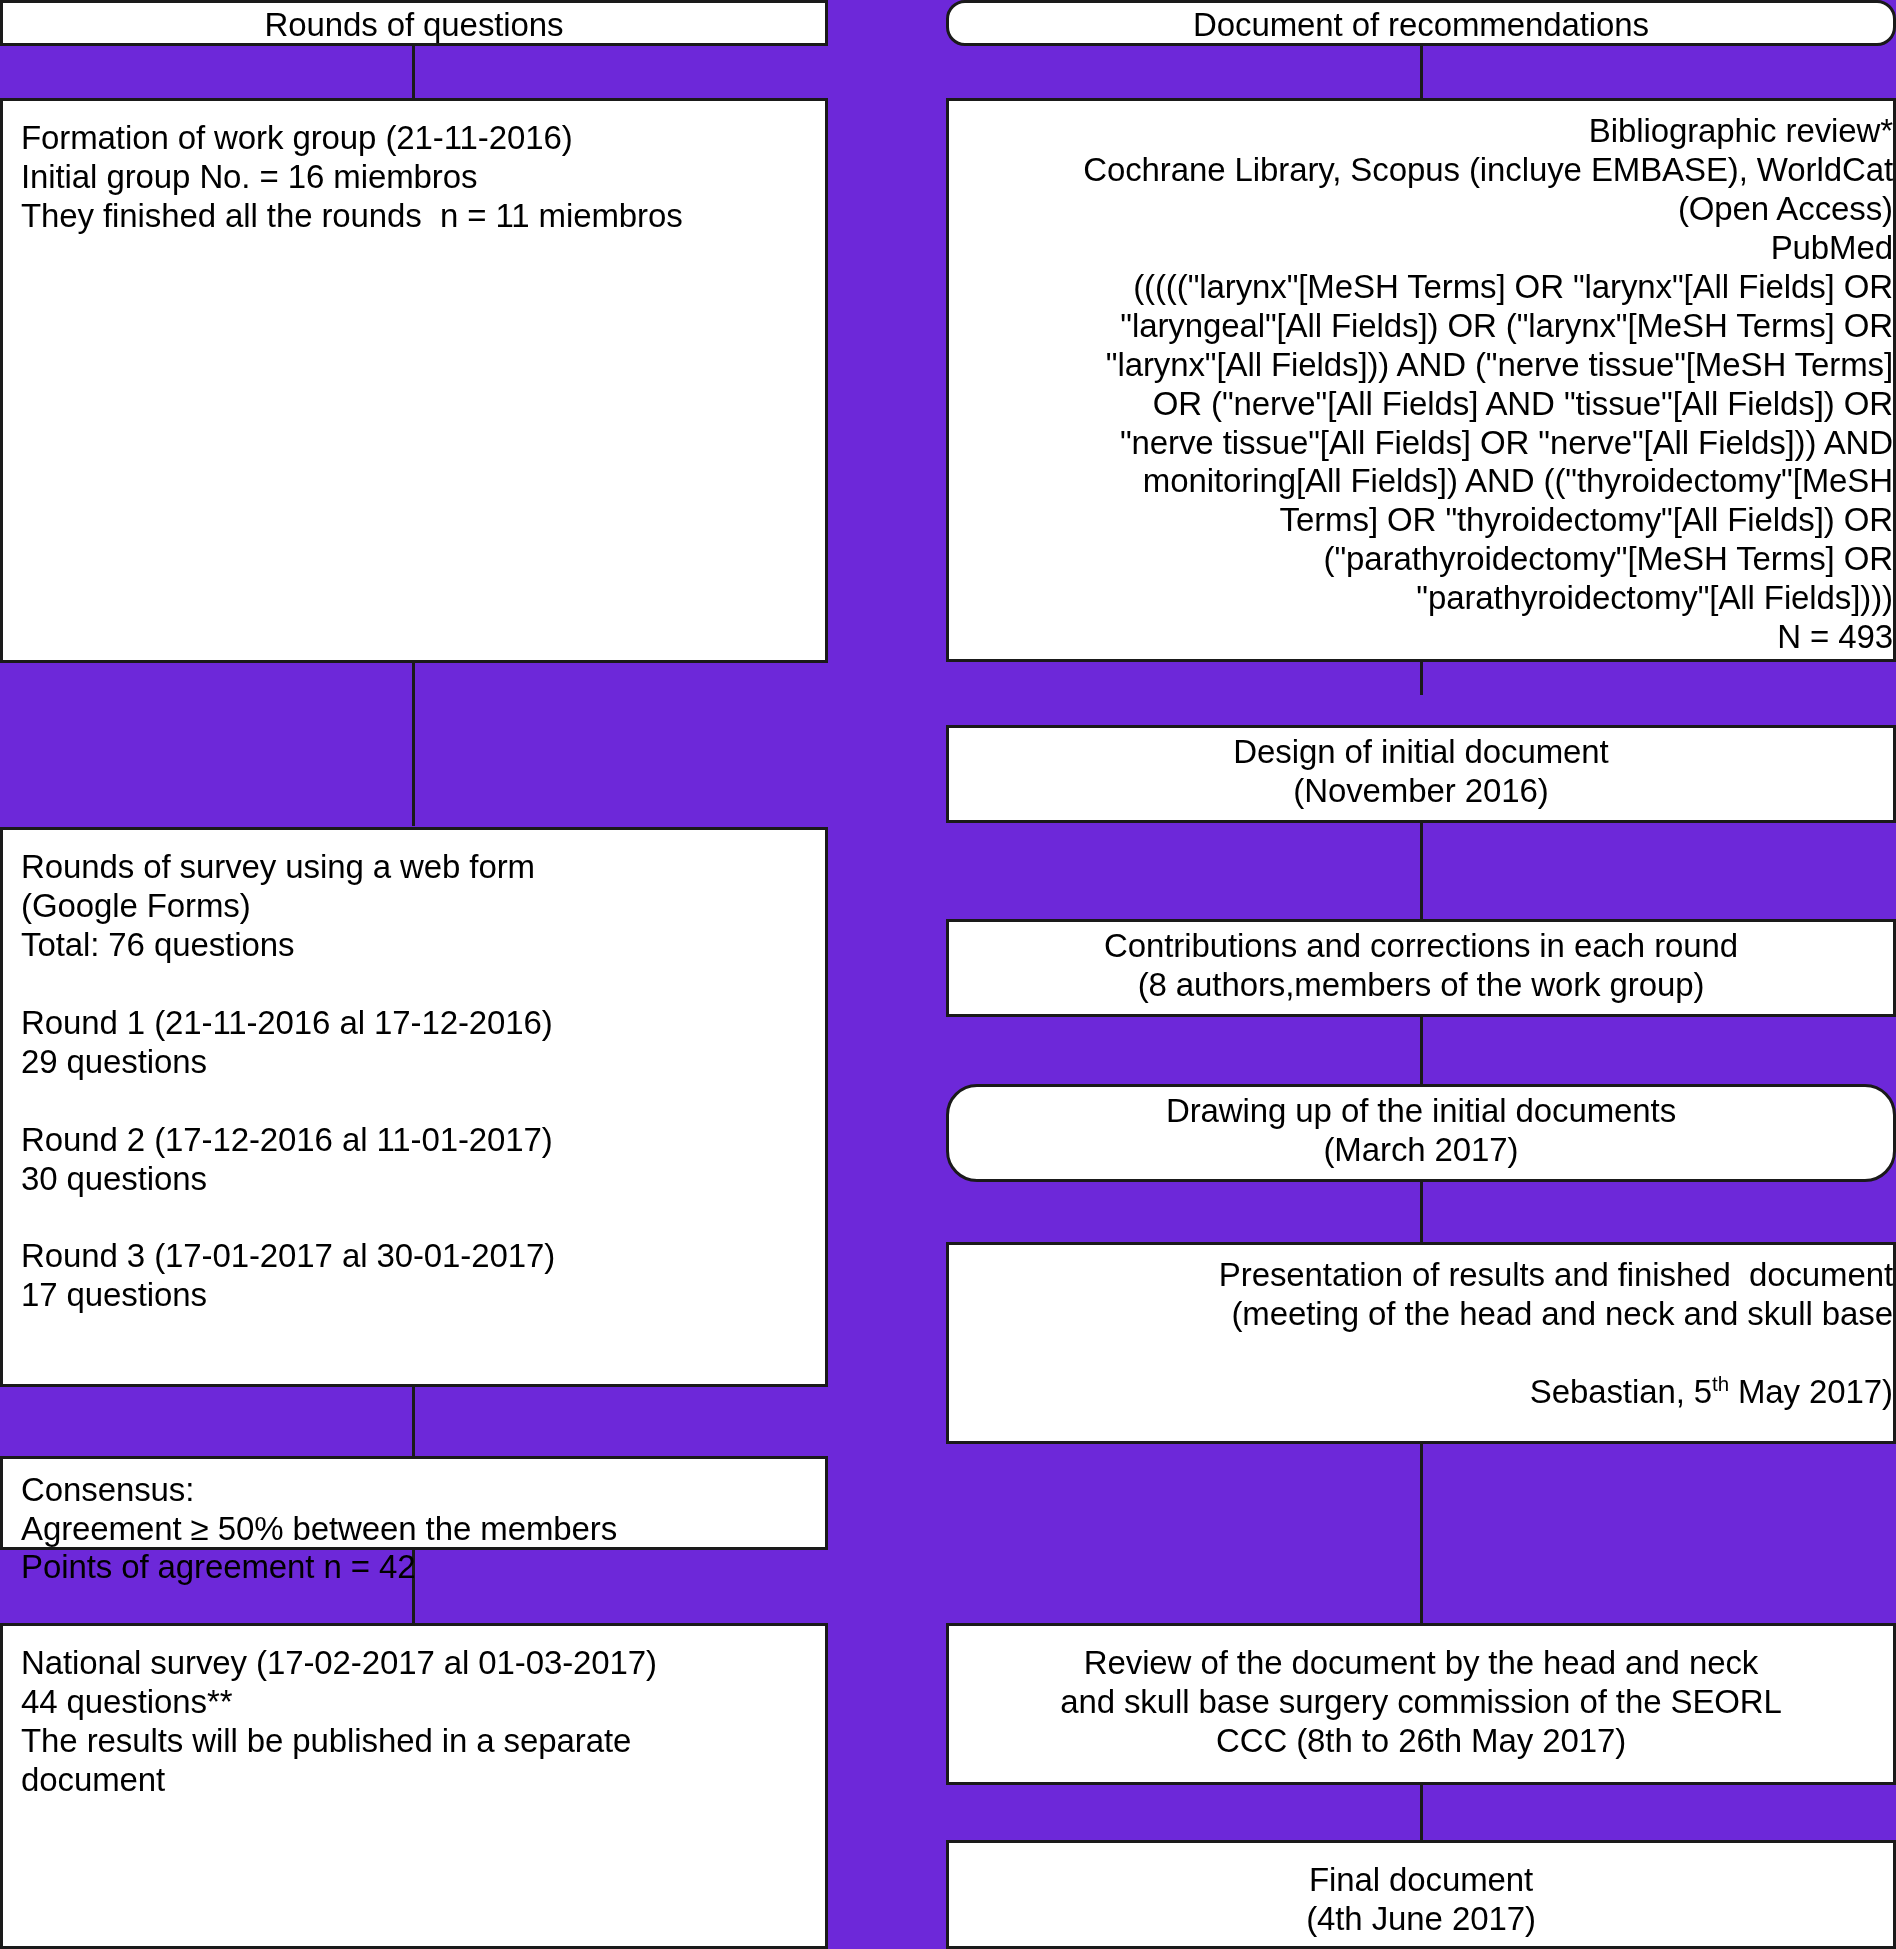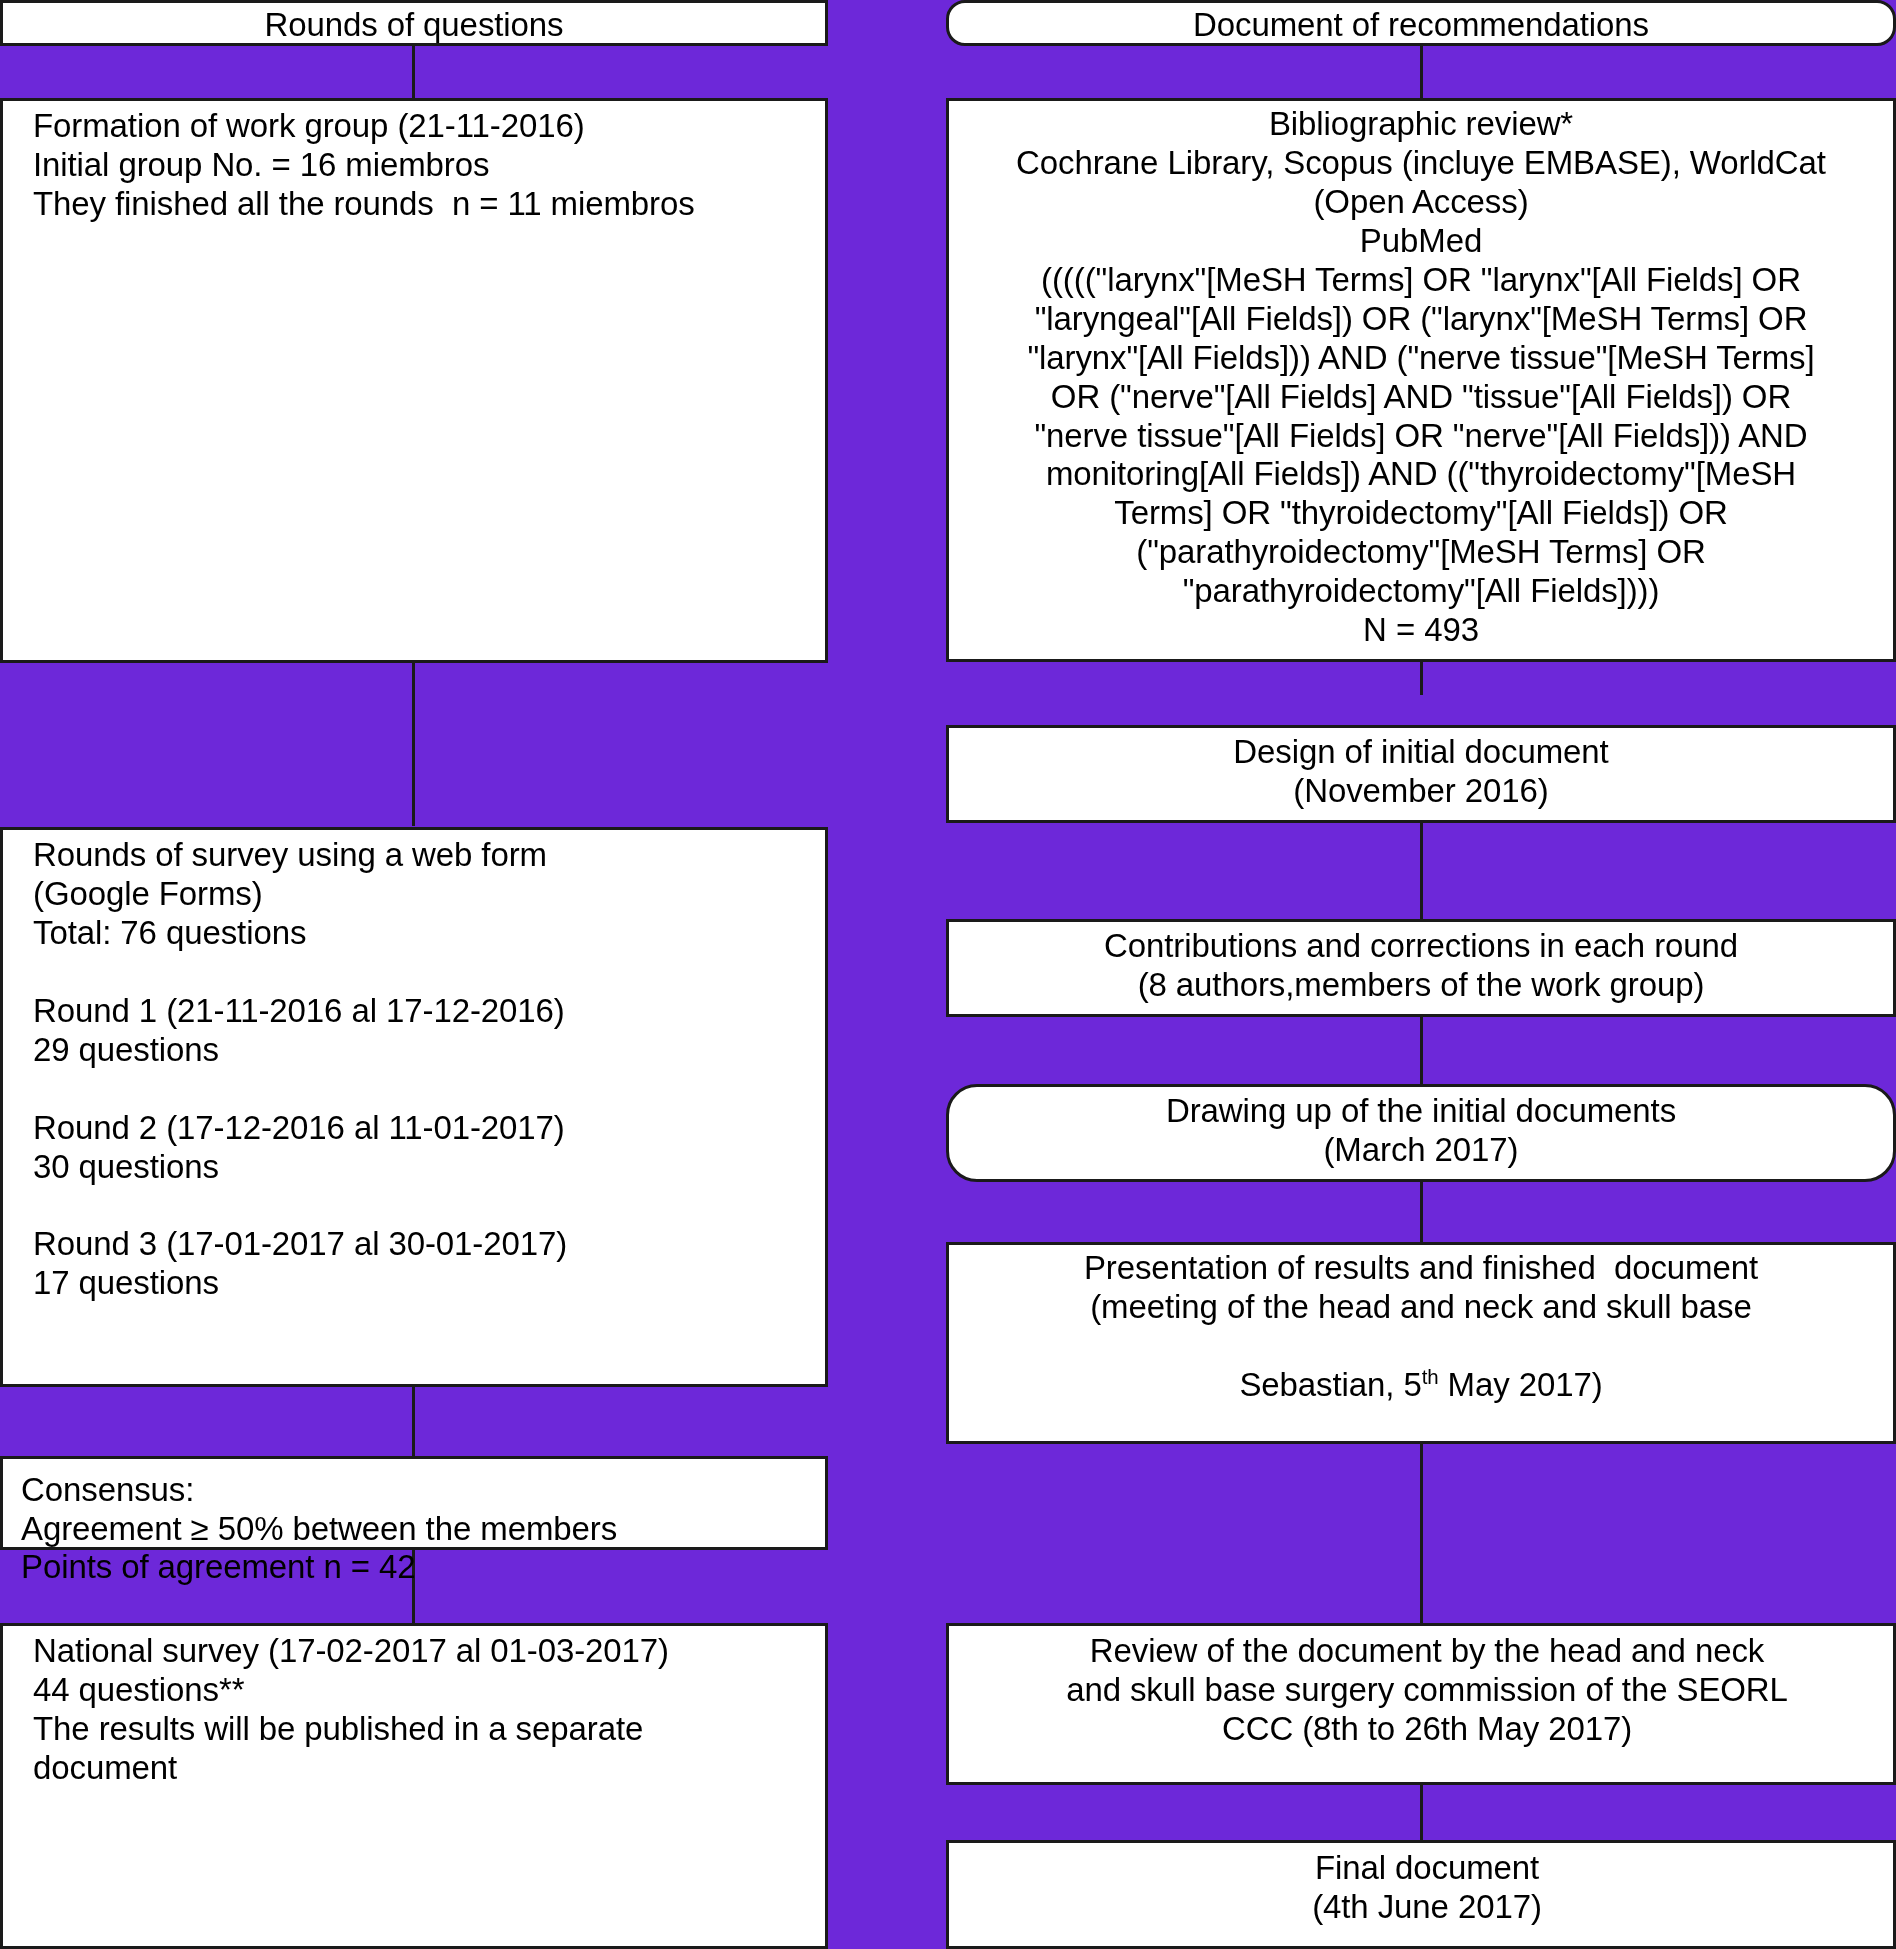--- a/index.html
+++ b/index.html
@@ -47,23 +47,23 @@
     text-align: center;
     padding-top: 3.3px;
   }
   .centered .txt {
     text-align: center;
   }
   .left-align .txt {
     text-align: left;
     padding-left: 18px;
   }
-  .pad-top-22 .txt { padding-top: 6px; margin-left: 12px; }
+  .pad-top-22 .txt { padding-top: 18px; }
   .pad-top-14 .txt { padding-top: 11.6px; }
-  .pad-top-10 .txt { padding-top: 4px; }
+  .pad-top-10 .txt { padding-top: 11px; text-align: right; }
   .pad-top-6  .txt { padding-top: 5px; }
 
   .connector {
     position: absolute;
     width: 3.3px;
     background: #1a1a1a;
     z-index: 1;
   }
   .sup {
     font-size: 0.62em;

